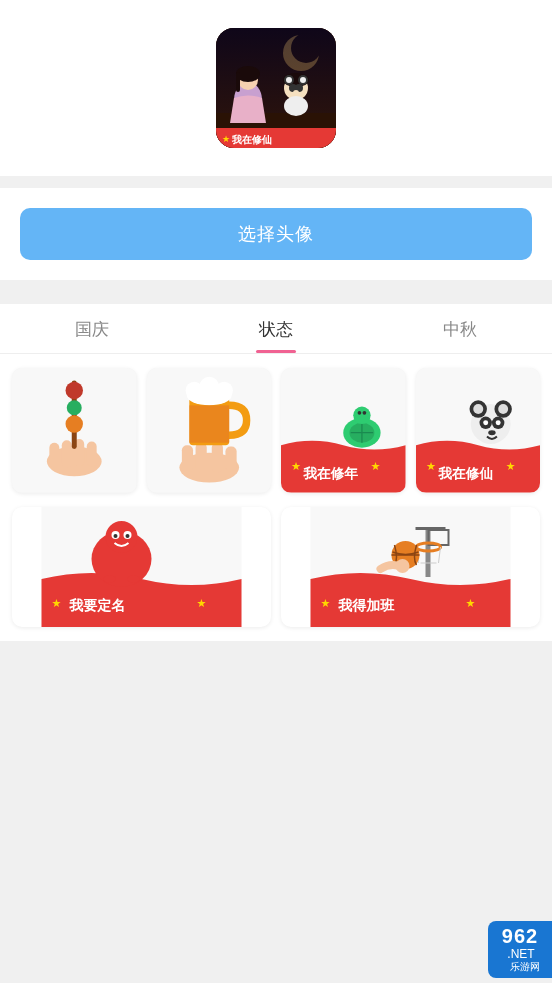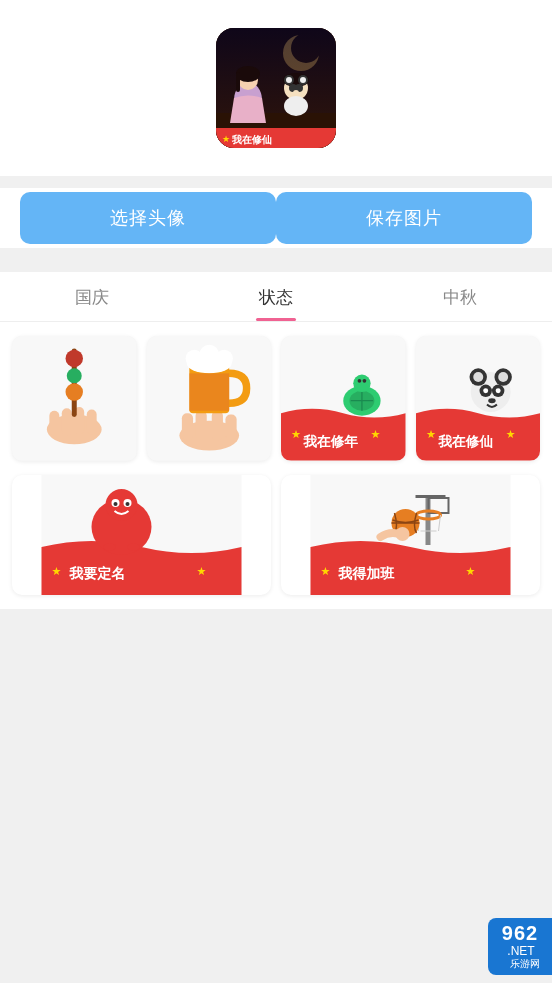--- a/index.html
+++ b/index.html
@@ -48,21 +48,21 @@
       height: 12px;
       background: #f0f0f0;
     }
 
     
     .button-row {
       width: 100%;
       background: #fff;
       display: flex;
       flex-direction: row;
-      padding: 4px 20px;
+      padding: 20px 20px;
     }
     .btn-primary {
       flex: 1;
       background: #64b5f6;
       border: none;
       border-radius: 10px;
       color: #fff;
       font-size: 18px;
       font-weight: 500;
       padding: 14px 0;
@@ -271,21 +271,20 @@
         <text x="16" y="115" font-size="10" fill="white" font-weight="bold" font-family="sans-serif">我在修仙</text>
       </svg>
     </div>
   </div>
 </div>
 
 <div class="gap"></div>
 
 <div class="button-row">
   <button class="btn-primary">选择头像</button>
-  <button class="btn-primary">保存图片</button>
 </div>
 
 <div class="gap"></div>
 
 <div class="tab-section">
 
   <div class="tab-bar">
     <div class="tab-item">
       <span>国庆</span>
     </div>

